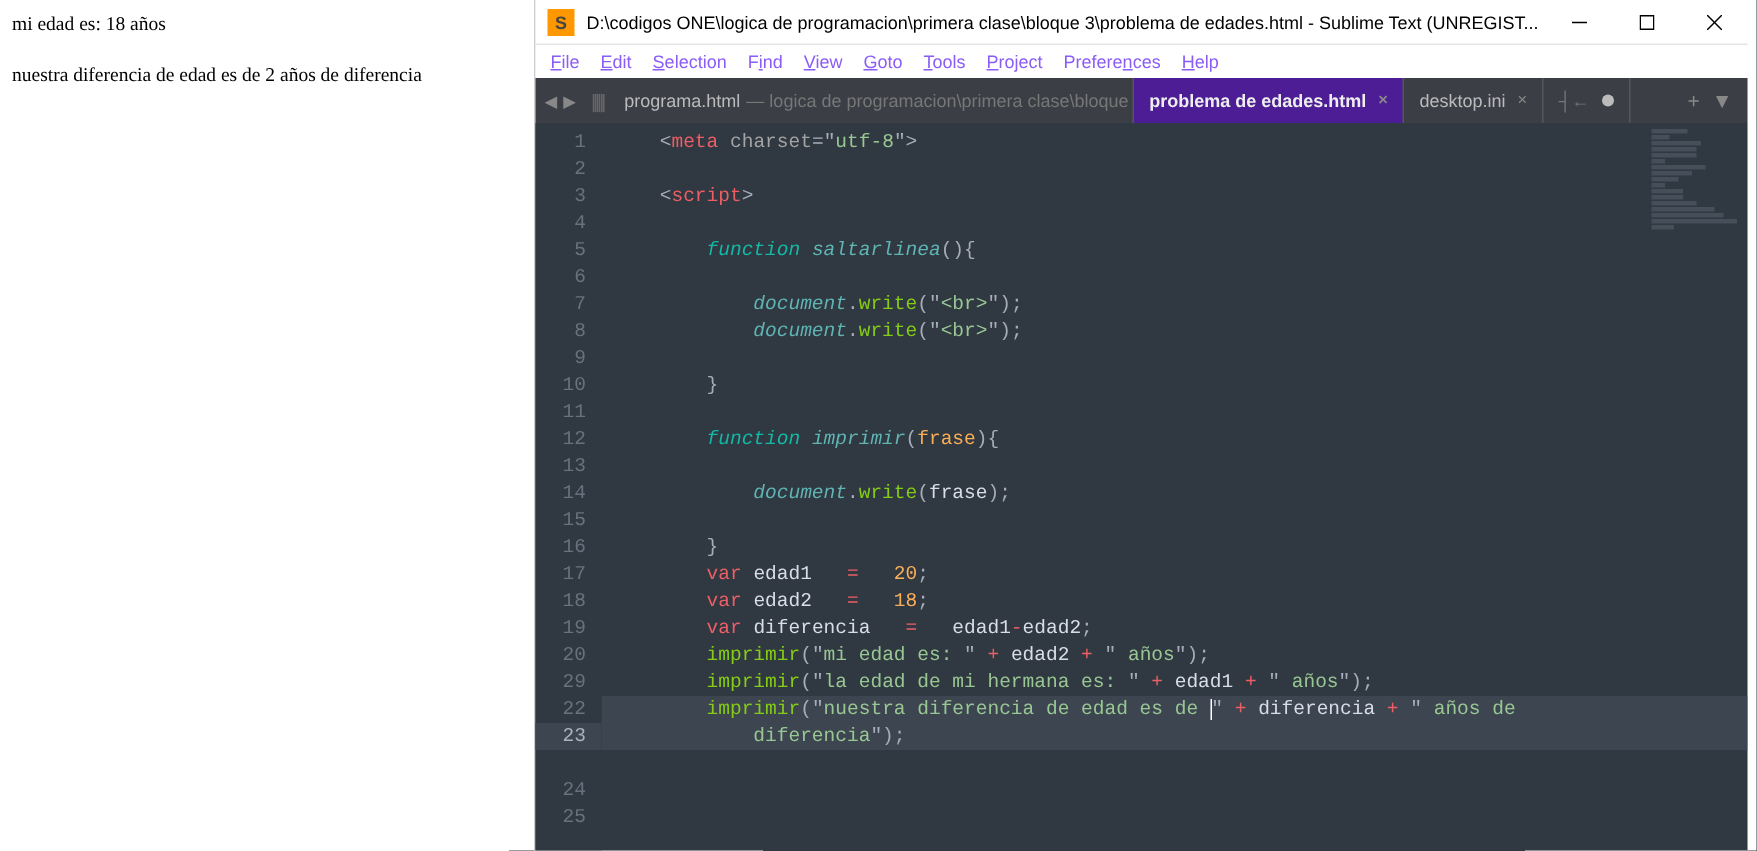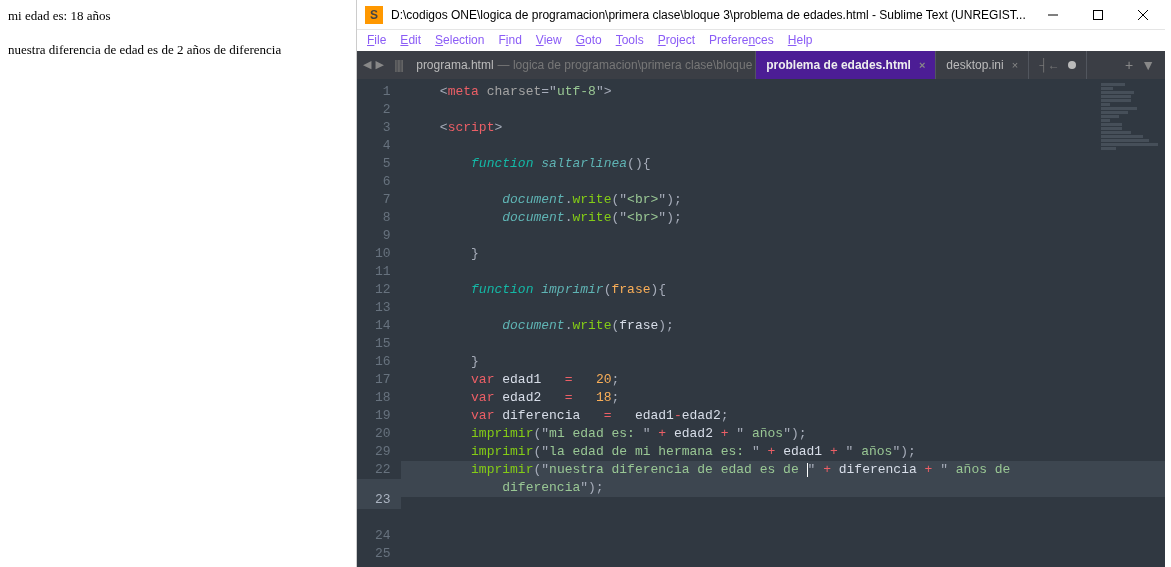--- a/index.html
+++ b/index.html
@@ -146,21 +146,21 @@
   color: #67727e;
   padding: 4px 10px 4px 18px;
   text-align: right;
   line-height: 18px;
   user-select: none;
 }
 .gutter div.highlight {
   background: #3d4650;
   color: #aab3c0;
   margin: 0 -10px 0 -18px;
-  padding: 12px 10px 0 18px;
+  padding: 0 10px 0 18px;
 }
 .code {
   flex: 1;
   padding: 4px 0;
   color: #d8dee9;
   line-height: 18px;
   overflow: hidden;
 }
 .code-line { white-space: pre; padding-left: 8px; }
 .code-line.highlight { background: #3d4650; }

